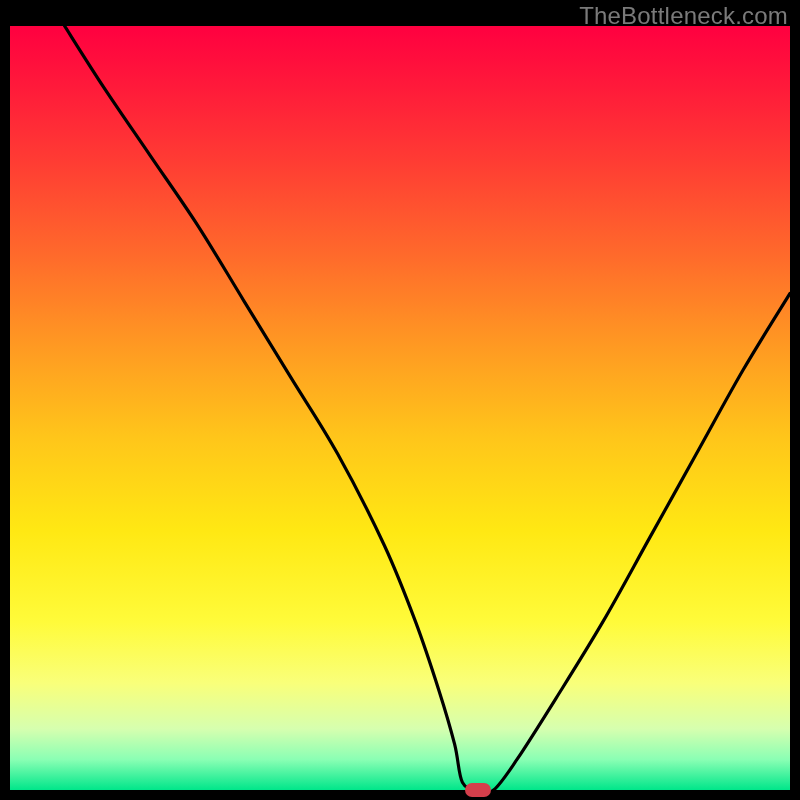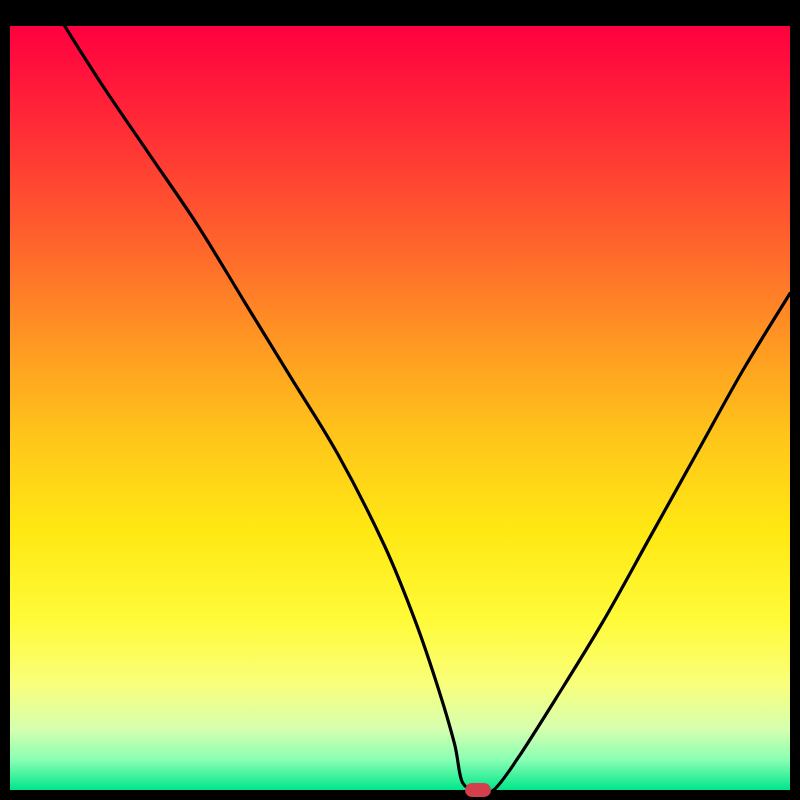--- a/index.html
+++ b/index.html
@@ -60,20 +60,21 @@
     background: #d43f4b;
     border-radius: 7px;
     transform: translate(-50%, -50%);
   }
 </style>
 </head>
 <body>
 
 <div class="chart-container">
 
+  <div class="attribution">TheBottleneck.com</div>
 
   <div class="plot-area">
     <svg class="curve" viewBox="0 0 780 764" preserveAspectRatio="none">
       <path fill="none" stroke="#000" stroke-width="3.2" stroke-linejoin="round" stroke-linecap="round" d="M 54.60000000000001 0 C 61.10000000000001 10.186666666666667, 79.3 39.47333333333334, 93.6 61.120000000000005 C 107.89999999999999 82.76666666666667, 124.80000000000001 106.96, 140.4 129.88 C 156 152.79999999999998, 171.6 174.44666666666666, 187.2 198.64 C 202.79999999999998 222.83333333333331, 218.4 249.5733333333333, 234 275.03999999999996 C 249.6 300.50666666666666, 265.20000000000005 325.97333333333336, 280.8 351.44 C 296.4 376.90666666666664, 312 399.82666666666665, 327.59999999999997 427.84 C 343.19999999999993 455.8533333333333, 361.4 491.50666666666666, 374.4 519.52 C 387.4 547.5333333333333, 396.5 571.7266666666667, 405.6 595.92 C 414.70000000000005 620.1133333333332, 422.50000000000006 644.3066666666666, 429.00000000000006 664.68 C 435.50000000000006 685.0533333333333, 440.7 702.88, 444.59999999999997 718.16 C 448.49999999999994 733.4399999999999, 448.5 748.72, 452.4 756.36 C 456.29999999999995 764, 462.8 762.7266666666667, 468 764 C 473.2 765.2733333333333, 477.1 769.0933333333334, 483.6 764 C 490.1 758.9066666666666, 496.6 748.72, 507 733.44 C 517.4 718.1600000000001, 531.7 695.24, 546 672.32 C 560.3 649.4000000000001, 577.1999999999999 622.66, 592.8 595.92 C 608.4 569.18, 623.9999999999999 539.8933333333333, 639.5999999999999 511.88 C 655.1999999999999 483.8666666666667, 670.8 455.8533333333333, 686.4 427.84 C 702 399.82666666666665, 717.5999999999999 370.53999999999996, 733.1999999999999 343.79999999999995 C 748.8 317.05999999999995, 772.2 280.1333333333333, 780 267.4"></path>
     </svg>
     <div class="marker" style="left: 468px; top: 764px; background: rgb(212, 63, 75);"></div>
   </div>
 
 </div>
 

